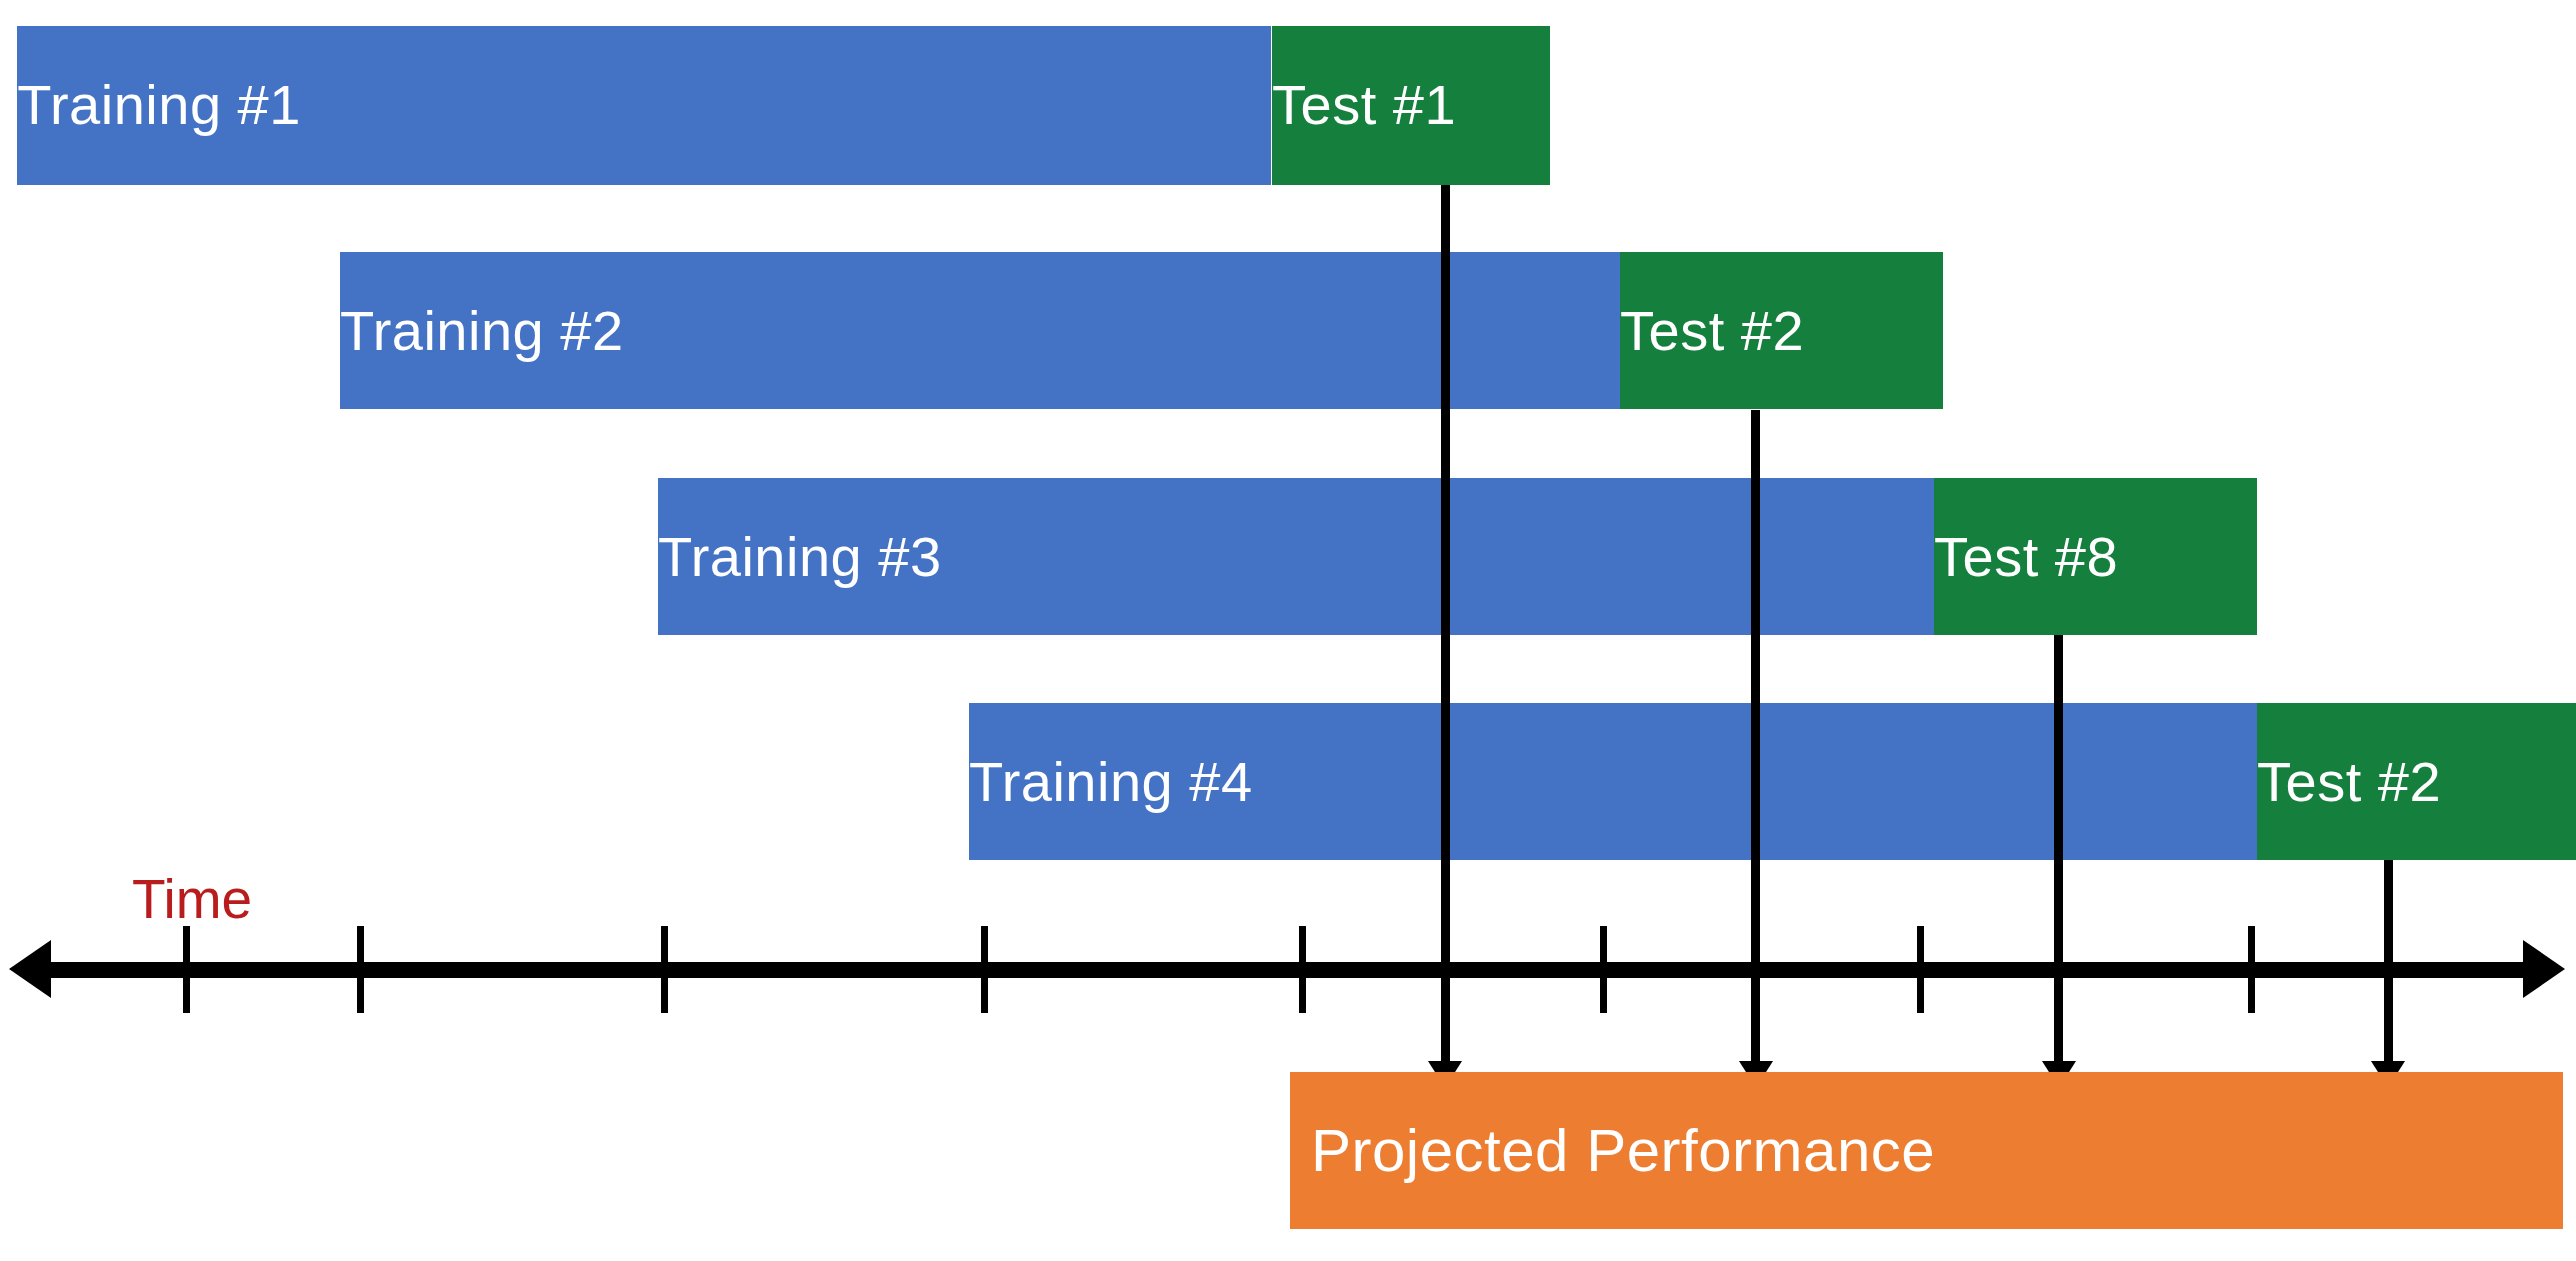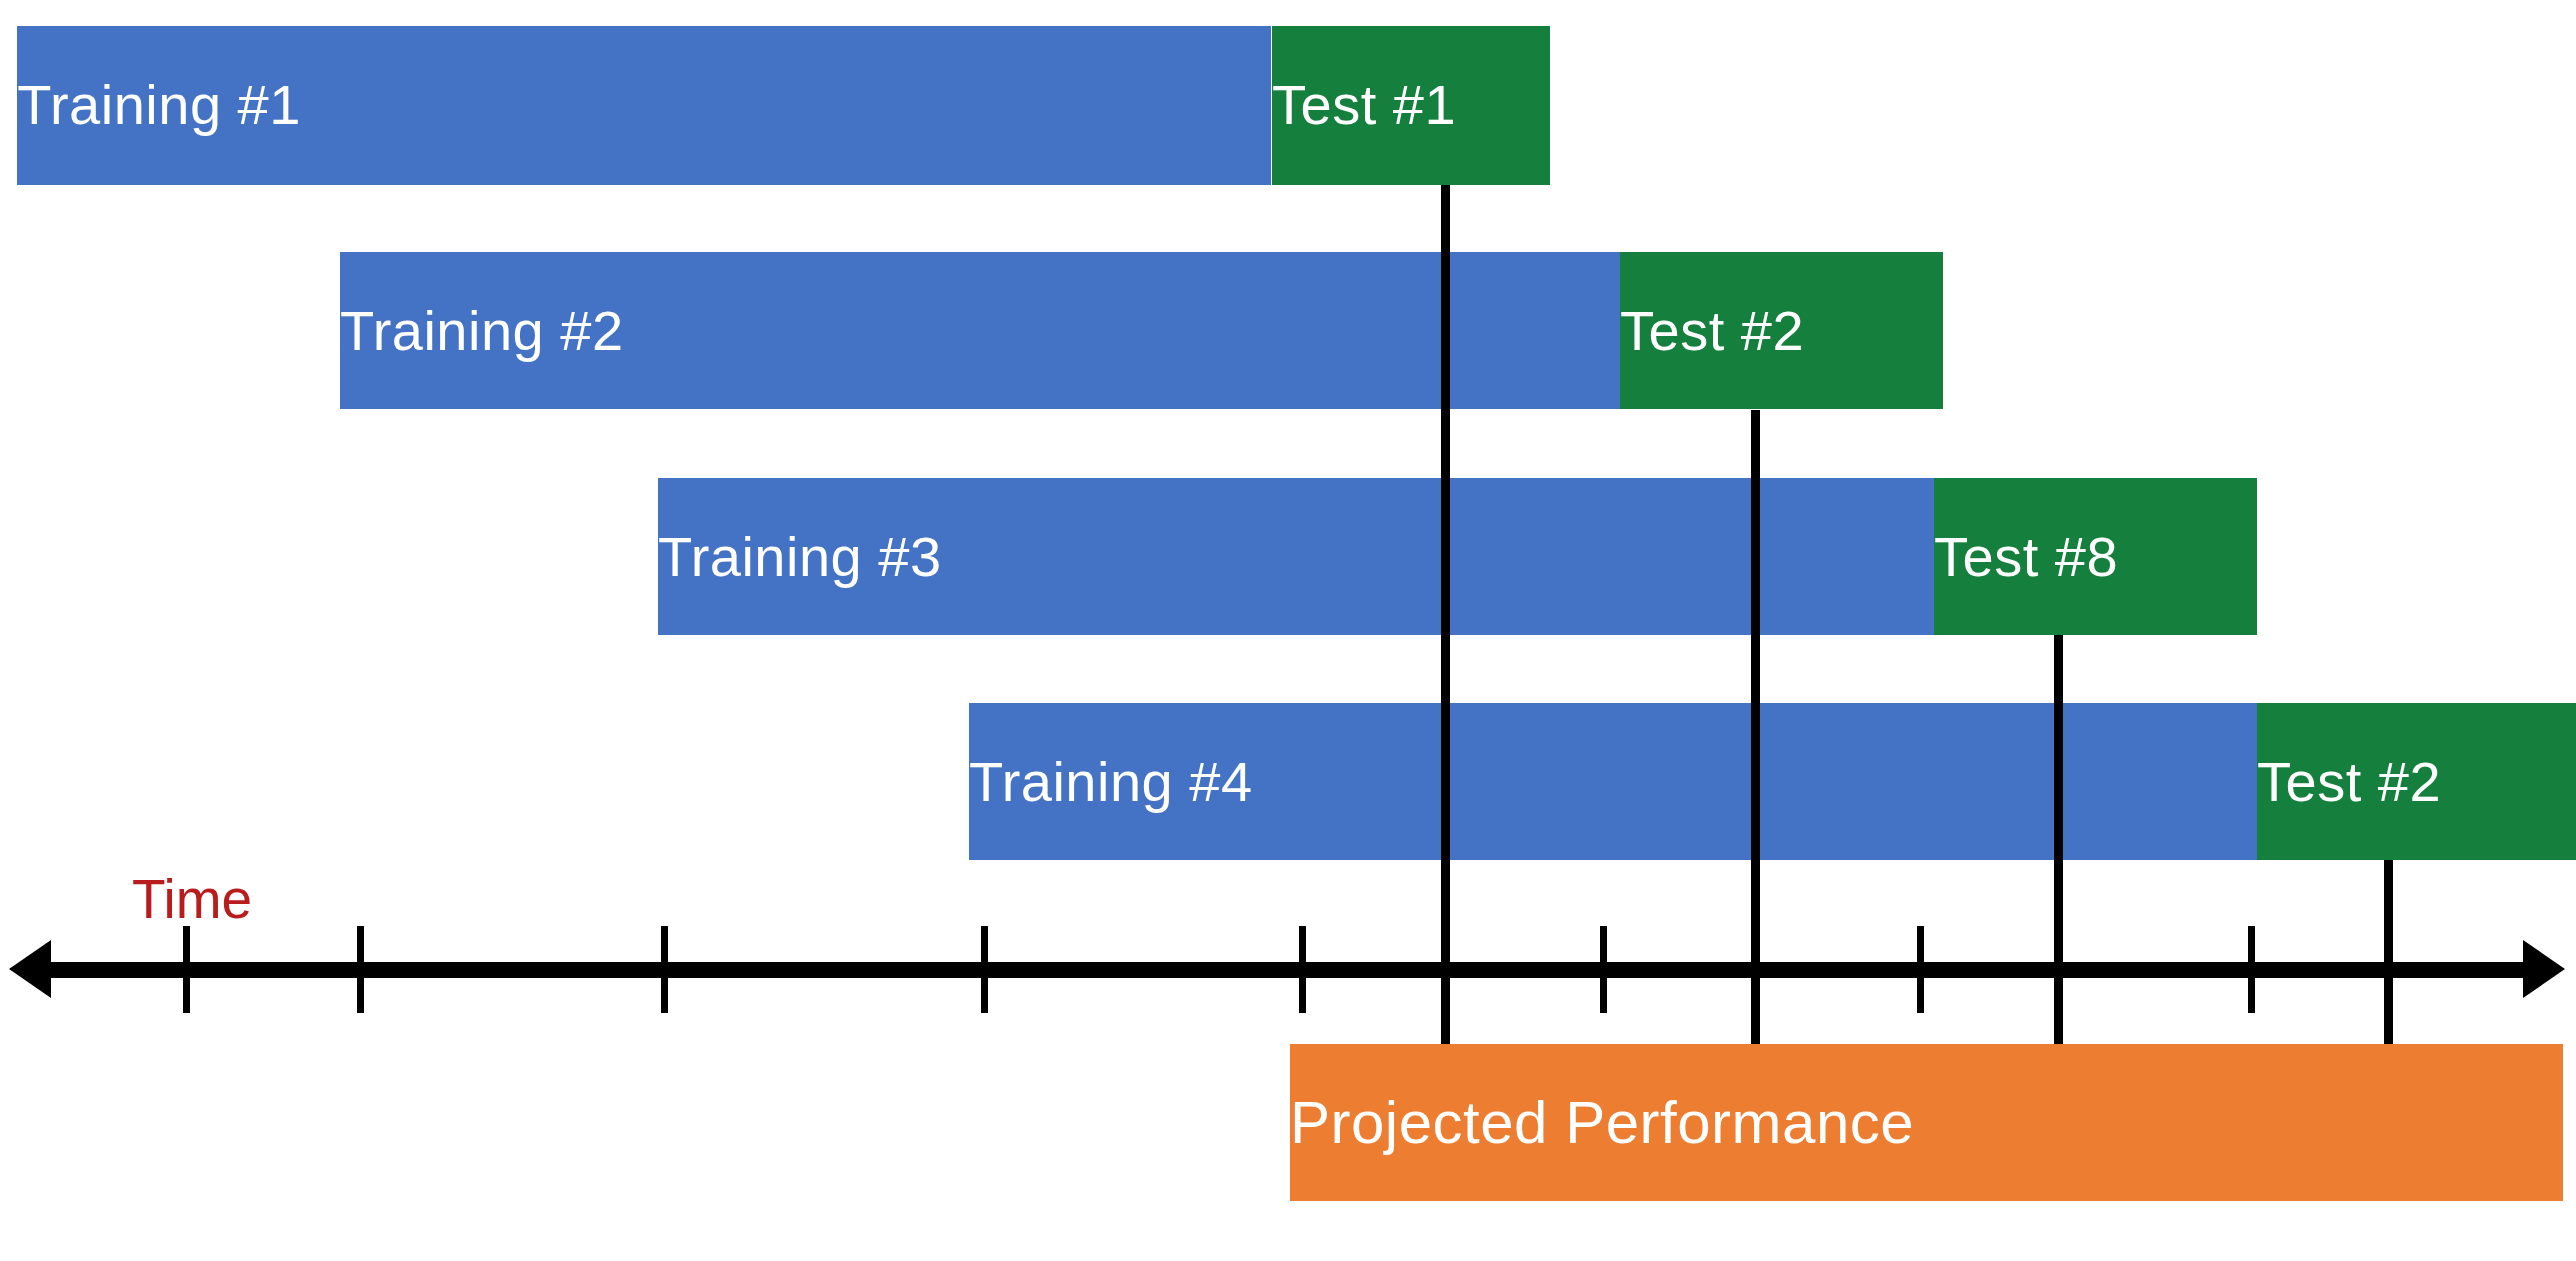--- a/index.html
+++ b/index.html
@@ -138,18 +138,18 @@
       <div class="drop-line" style="left: 1441px; top: 185px; height: 878px;"></div>
       <div class="drop-arrow" style="left: 1428px; top: 1061px;"></div>
       <div class="drop-line" style="left: 1751px; top: 410px; height: 654px;"></div>
       <div class="drop-arrow" style="left: 1739px; top: 1061px;"></div>
       <div class="drop-line" style="left: 2054px; top: 635px; height: 428px;"></div>
       <div class="drop-arrow" style="left: 2042px; top: 1061px;"></div>
       <div class="drop-line" style="left: 2384px; top: 860px; height: 203px;"></div>
       <div class="drop-arrow" style="left: 2371px; top: 1061px;"></div>
     </div>
 
-  <div class="bar bar-projected" id="projected" style="left: 1290px; top: 1044px; width: 1273px; height: 157px;">
+  <div class="bar bar-projected" id="projected" style="left: 1290px; top: 1072px; width: 1273px; height: 157px; padding-left: 21px;">
     <span>Projected Performance</span>
   </div>
 
 </div>
 
 
 </body></html>

